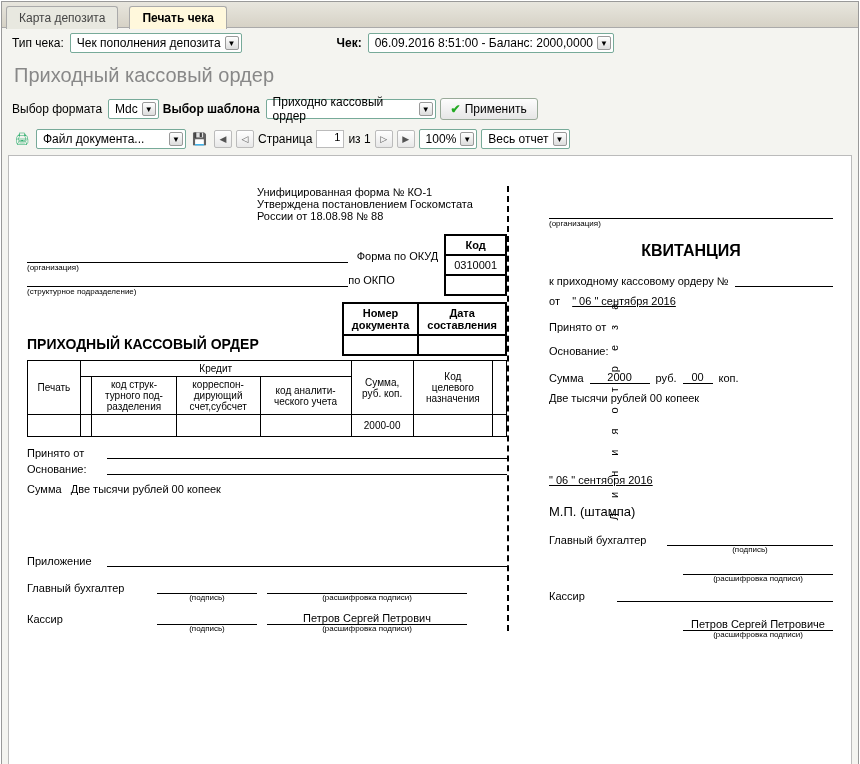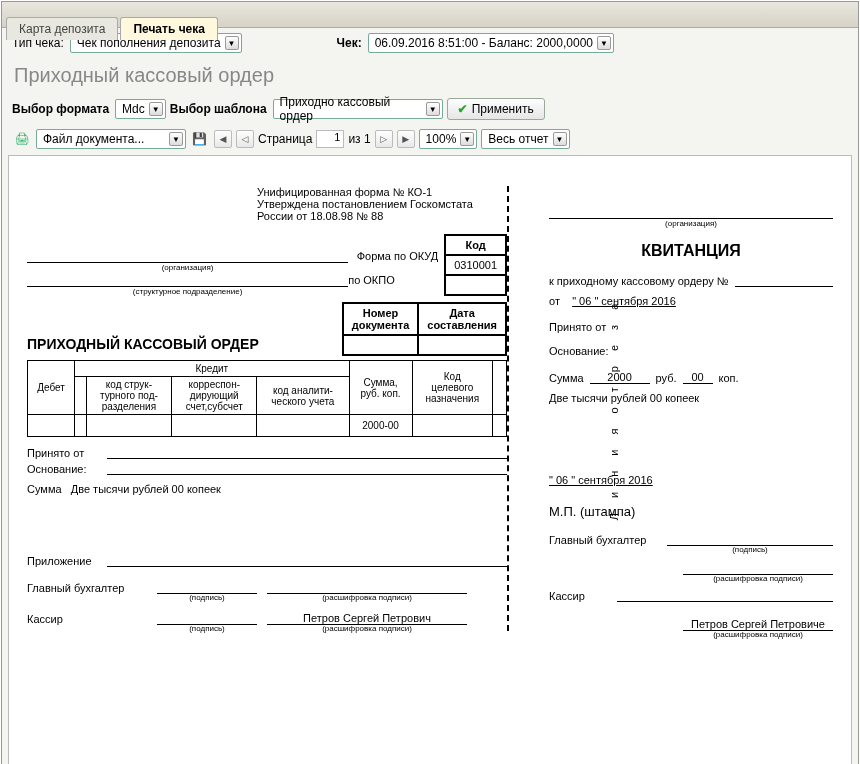--- a/index.html
+++ b/index.html
@@ -20,24 +20,24 @@
   .tabs {
     background: linear-gradient(#e8e6de, #d6d2c6);
     border-bottom: 1px solid #aaa;
     padding: 2px 4px 0 4px;
     display: flex;
   }
   .tab {
     padding: 4px 12px;
     border: 1px solid #aaa;
     border-bottom: none;
-    margin-right: 2px;
+    margin-right: 11px;
     border-radius: 3px 3px 0 0;
     position: relative;
-    top: 13px;
+    top: 2px;
     font-size: 12px;
   }
   .tab.inactive { background: #e8e8e0; color: #444; }
   .tab.active { background: #fff8dc; font-weight: bold; }
   
   .toolbar {
     padding: 5px 10px;
     display: flex;
     align-items: center;
     gap: 4px;
@@ -131,21 +131,21 @@
   .cutline-text {
     position: absolute;
     top: 50%;
     left: -6px;
     transform: translateY(-50%) rotate(-90deg);
     transform-origin: center;
     white-space: nowrap;
     letter-spacing: 6px;
     font-size: 11px;
   }
-  .small { font-size: 8px; text-align: center; }
+  .small { font-size: 8px; }
   .uline {
     border-bottom: 1px solid #000;
     display: inline-block;
   }
   .code-table { border-collapse: collapse; }
   .code-table td, .code-table th {
     border: 2px solid #000;
     padding: 3px 8px;
     text-align: center;
     font-size: 11px;
@@ -207,21 +207,21 @@
     <span class="select">
       <span>06.09.2016 8:51:00 - Баланс: 2000,0000</span>
       <span class="dd-btn">▼</span>
     </span>
     <span style="width:230px"></span>
   </div>
 
   <div class="title">Приходный кассовый ордер</div>
 
   <div class="toolbar">
-    <span class="label" style="font-weight:bold">Выбор формата</span>
+    <span class="label" style="font-weight:normal">Выбор формата</span>
     <span class="select">
       <span>Mdc</span>
       <span class="dd-btn">▼</span>
     </span>
     <span class="label" style="font-weight:bold">Выбор шаблона</span>
     <span class="select" style="width:170px;justify-content:space-between">
       <span>Приходно кассовый ордер</span>
       <span class="dd-btn">▼</span>
     </span>
     <span class="btn">
@@ -312,21 +312,21 @@
                   <td>&nbsp;</td>
                   <td>&nbsp;</td>
                 </tr>
           </tbody>
             </table>
         </div>
 
         <table class="grid" style="width:100%;margin-top:4px">
           <tbody>
               <tr>
-            <th rowspan="2">Дебет</th>
+            <th rowspan="2">Печать</th>
             <th colspan="4">Кредит</th>
             <th rowspan="2" style="white-space:pre-line">Сумма,
 руб. коп.</th>
             <th rowspan="2" style="white-space:pre-line">Код
 целевого
 назначения</th>
             <th rowspan="2" style="width:14px"></th>
           </tr>
           <tr>
             <th></th>

